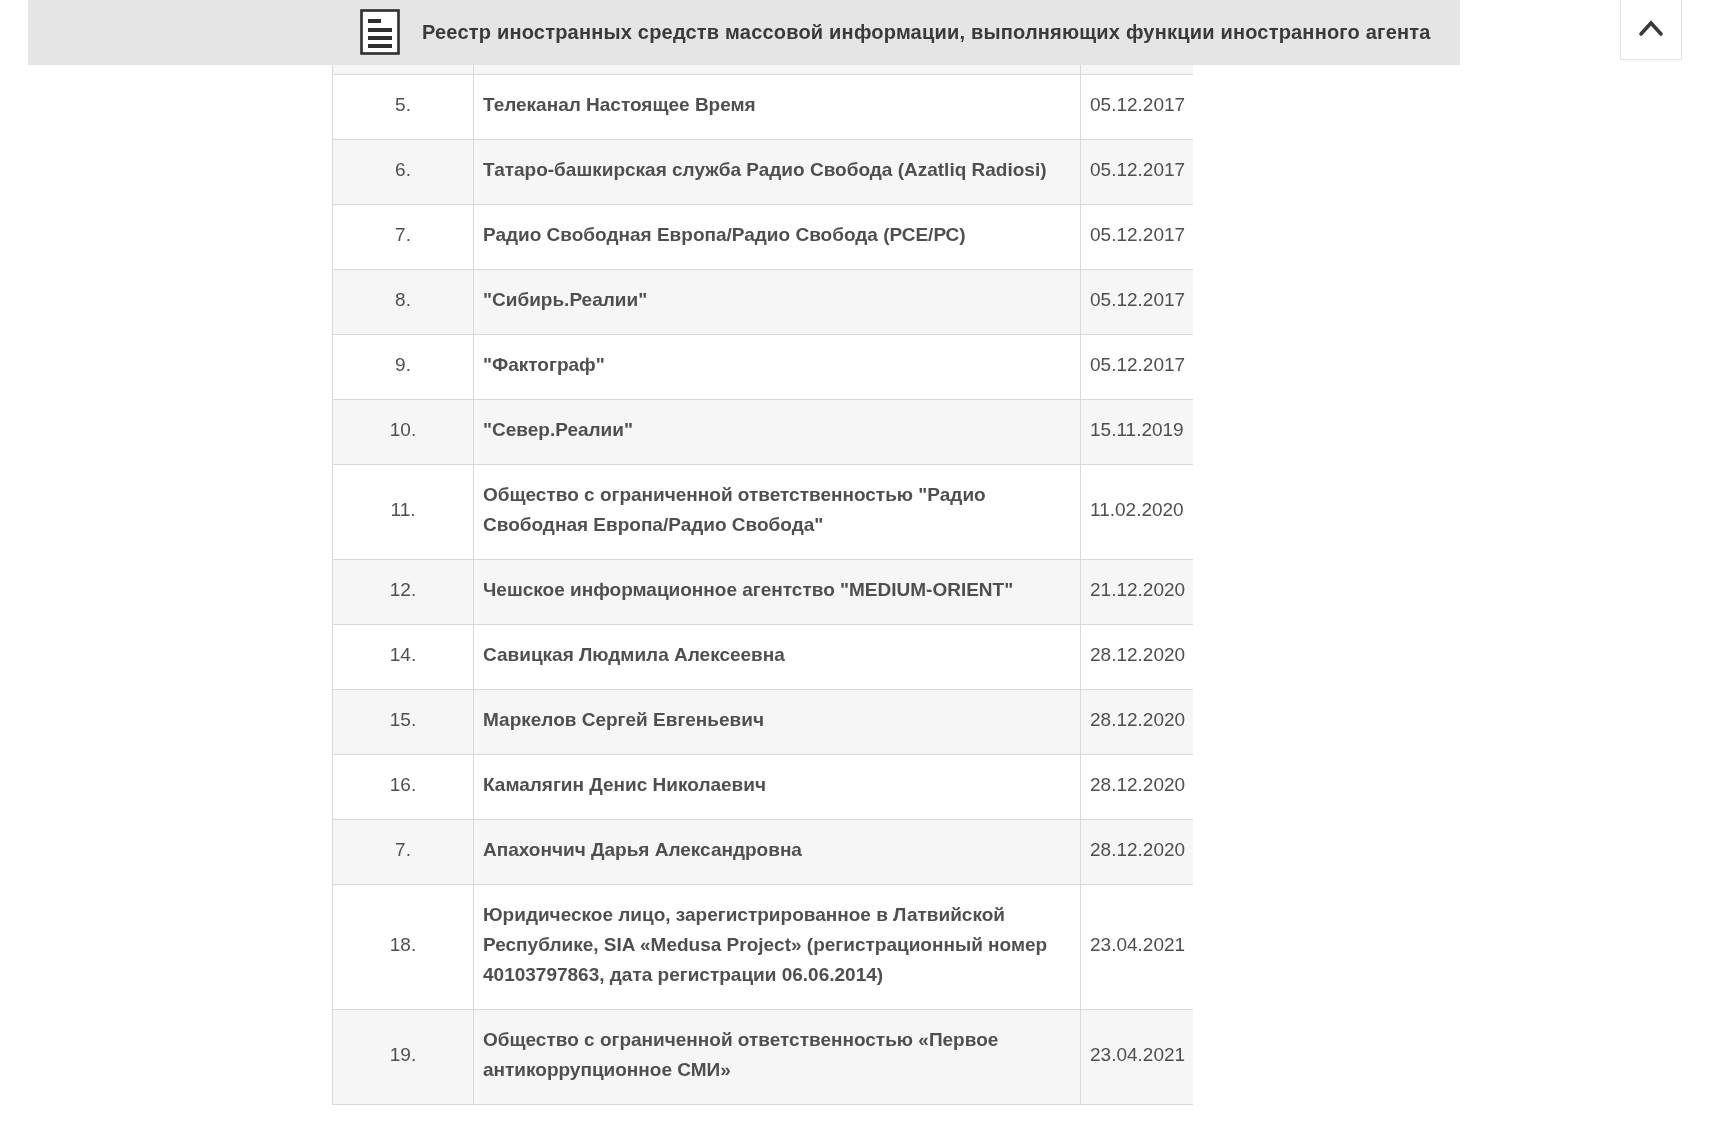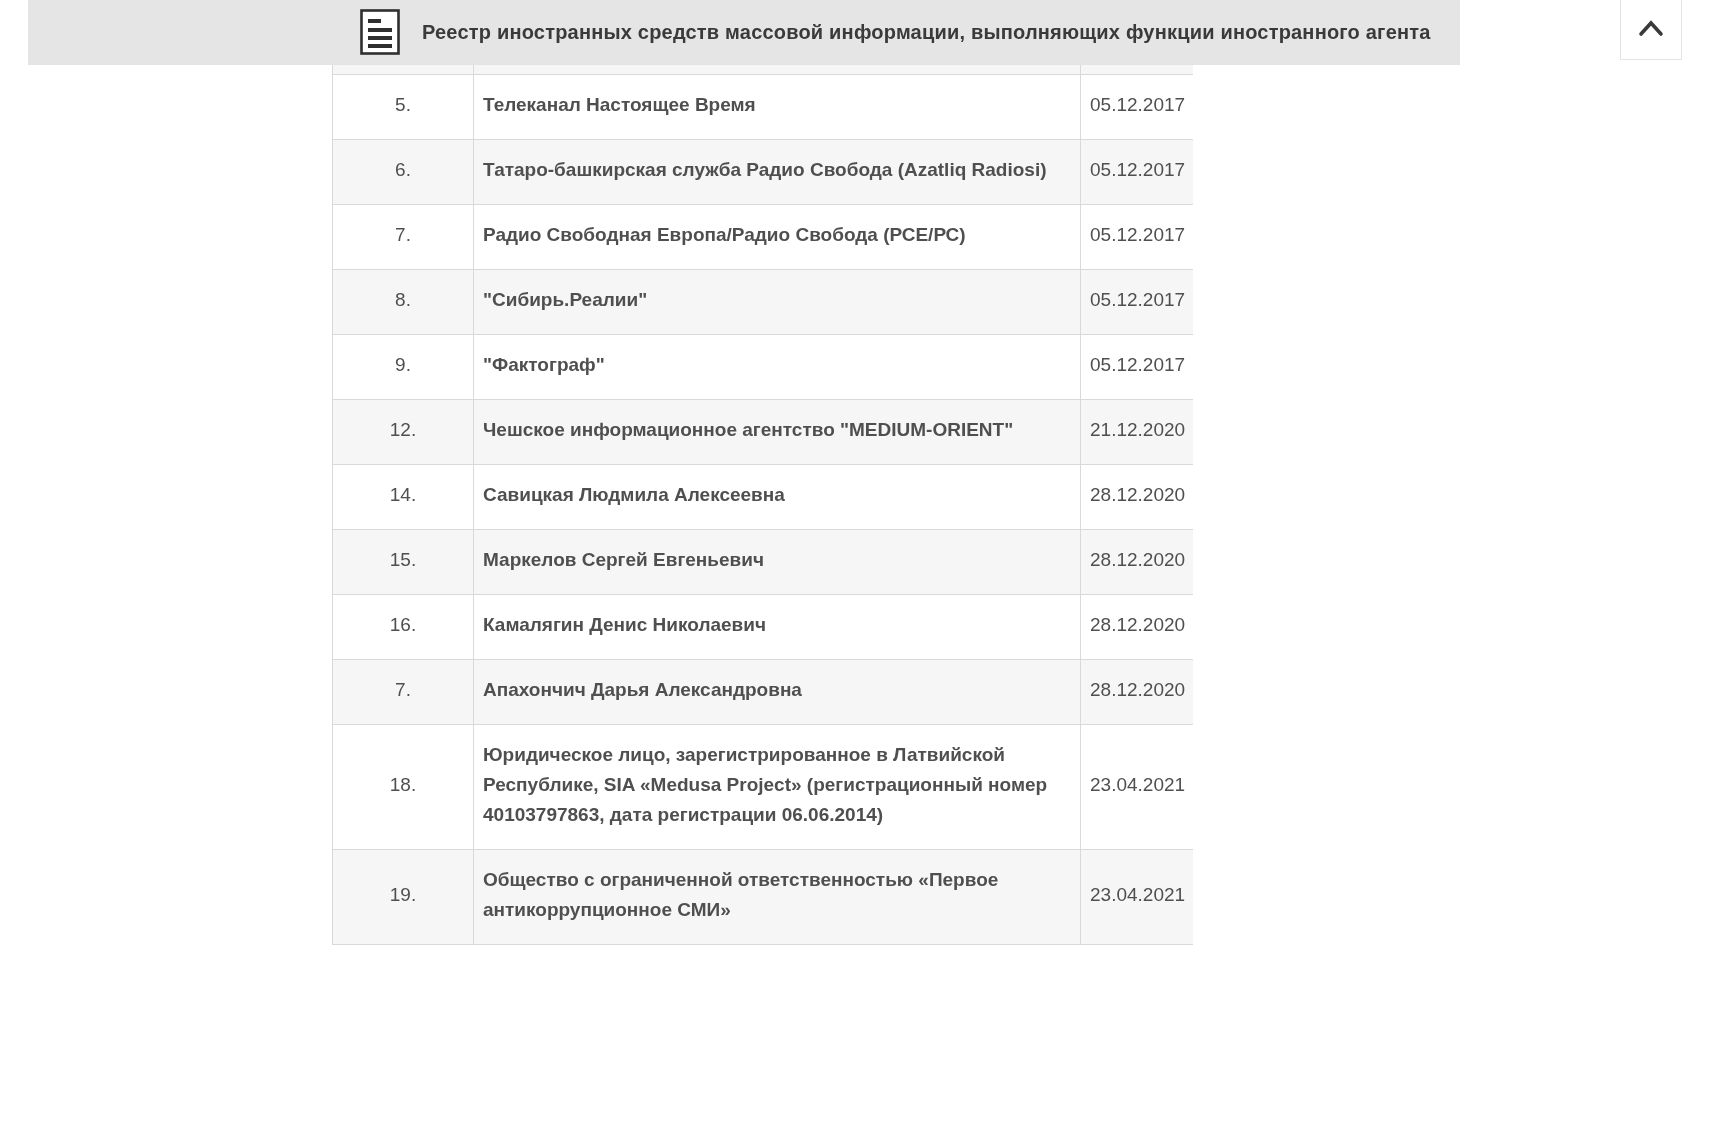--- a/index.html
+++ b/index.html
@@ -104,21 +104,32 @@
     <td class="name-cell">"Сибирь.Реалии"</td>
     <td class="date-cell">05.12.2017</td>
   </tr>
 
   <tr>
     <td class="num-cell">9.</td>
     <td class="name-cell">"Фактограф"</td>
     <td class="date-cell">05.12.2017</td>
   </tr>
 
+  <tr>
+    <td class="num-cell">10.</td>
+    <td class="name-cell">"Север.Реалии"</td>
+    <td class="date-cell">15.11.2019</td>
+  </tr>
 
+  <tr>
+    <td class="num-cell">11.</td>
+    <td class="name-cell">Общество с ограниченной ответственностью "Радио
+Свободная Европа/Радио Свобода"</td>
+    <td class="date-cell">11.02.2020</td>
+  </tr>
 
   <tr>
     <td class="num-cell">12.</td>
     <td class="name-cell">Чешское информационное агентство "MEDIUM-ORIENT"</td>
     <td class="date-cell">21.12.2020</td>
   </tr>
 
 
   <tr>
     <td class="num-cell">14.</td>

